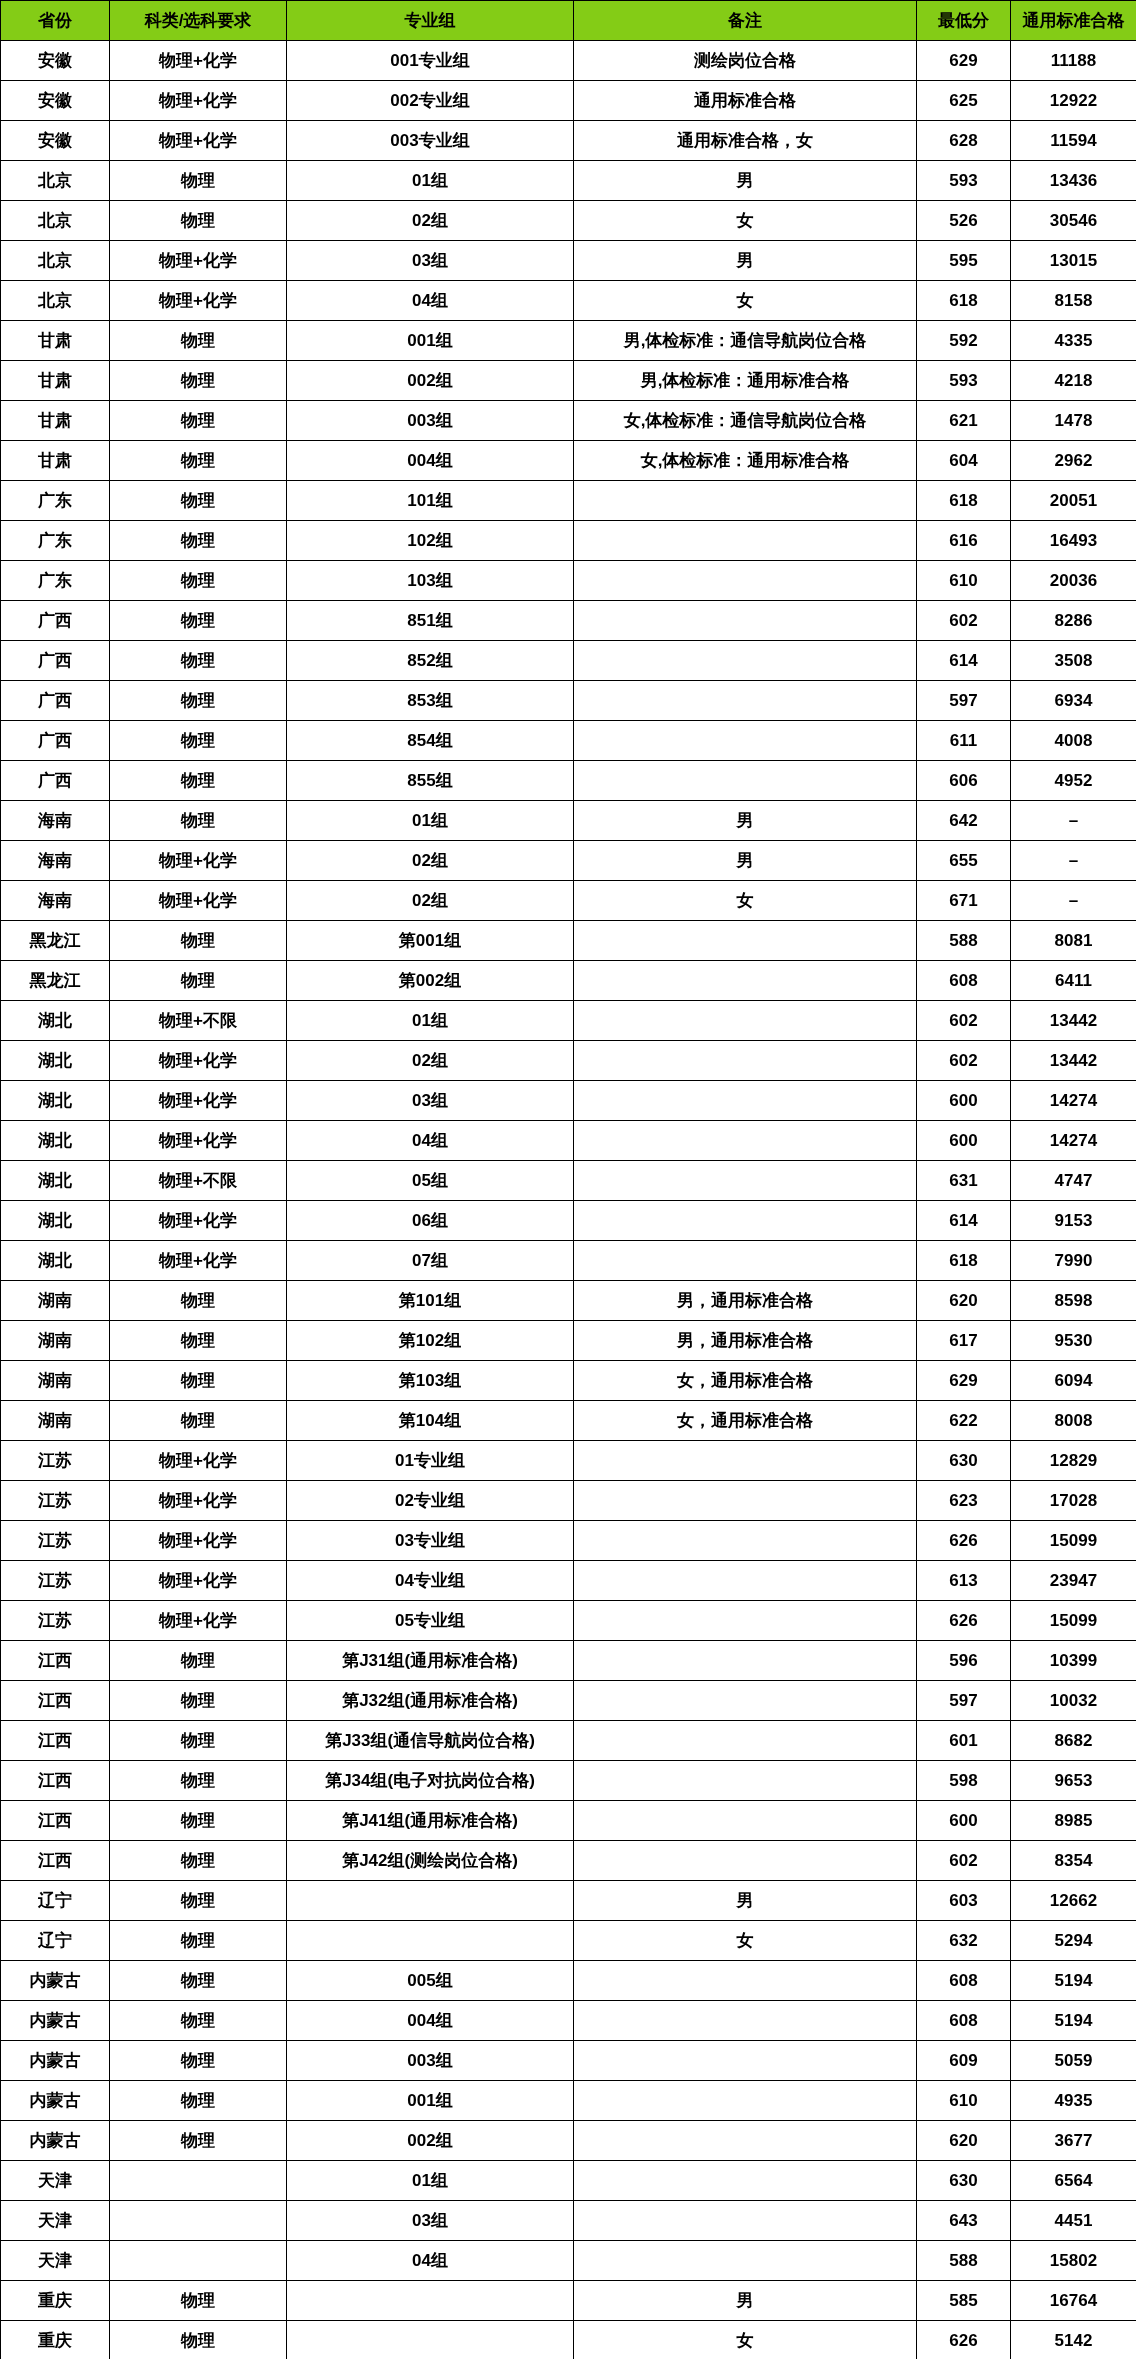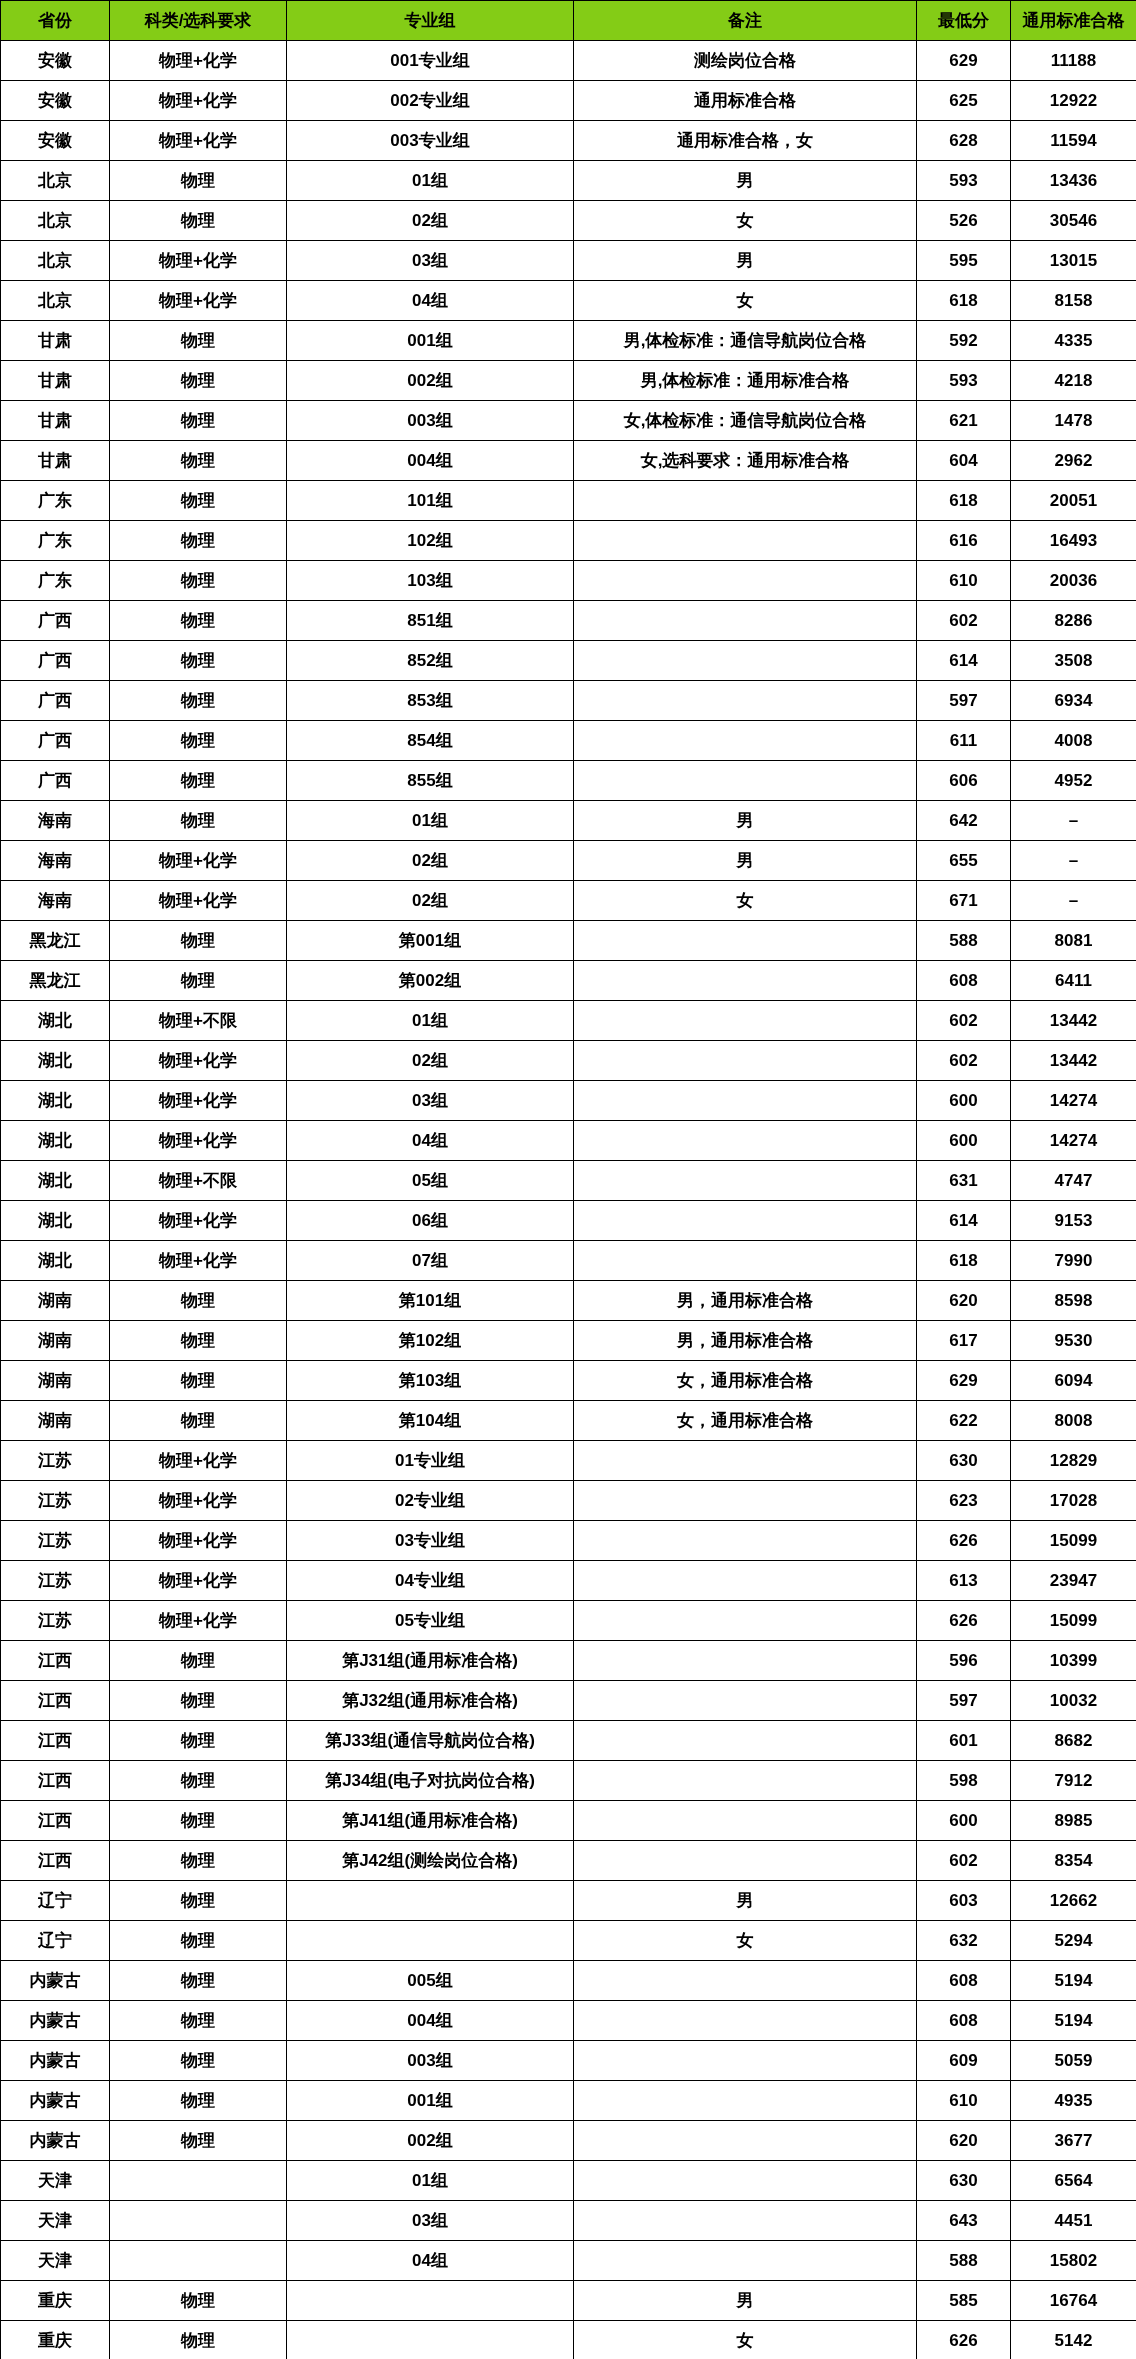--- a/index.html
+++ b/index.html
@@ -138,21 +138,21 @@
         <td>物理</td>
         <td>003组</td>
         <td>女,体检标准：通信导航岗位合格</td>
         <td>621</td>
         <td>1478</td>
       </tr>
       <tr>
         <td>甘肃</td>
         <td>物理</td>
         <td>004组</td>
-        <td>女,选科要求：通用标准合格</td>
+        <td>女,体检标准：通用标准合格</td>
         <td>604</td>
         <td>2962</td>
       </tr>
       <tr>
         <td>广东</td>
         <td>物理</td>
         <td>101组</td>
         <td></td>
         <td>618</td>
         <td>20051</td>
@@ -404,21 +404,21 @@
         <td></td>
         <td>601</td>
         <td>8682</td>
       </tr>
       <tr>
         <td>江西</td>
         <td>物理</td>
         <td>第J34组(电子对抗岗位合格)</td>
         <td></td>
         <td>598</td>
-        <td>7912</td>
+        <td>9653</td>
       </tr>
       <tr>
         <td>江西</td>
         <td>物理</td>
         <td>第J41组(通用标准合格)</td>
         <td></td>
         <td>600</td>
         <td>8985</td>
       </tr>
       <tr>

